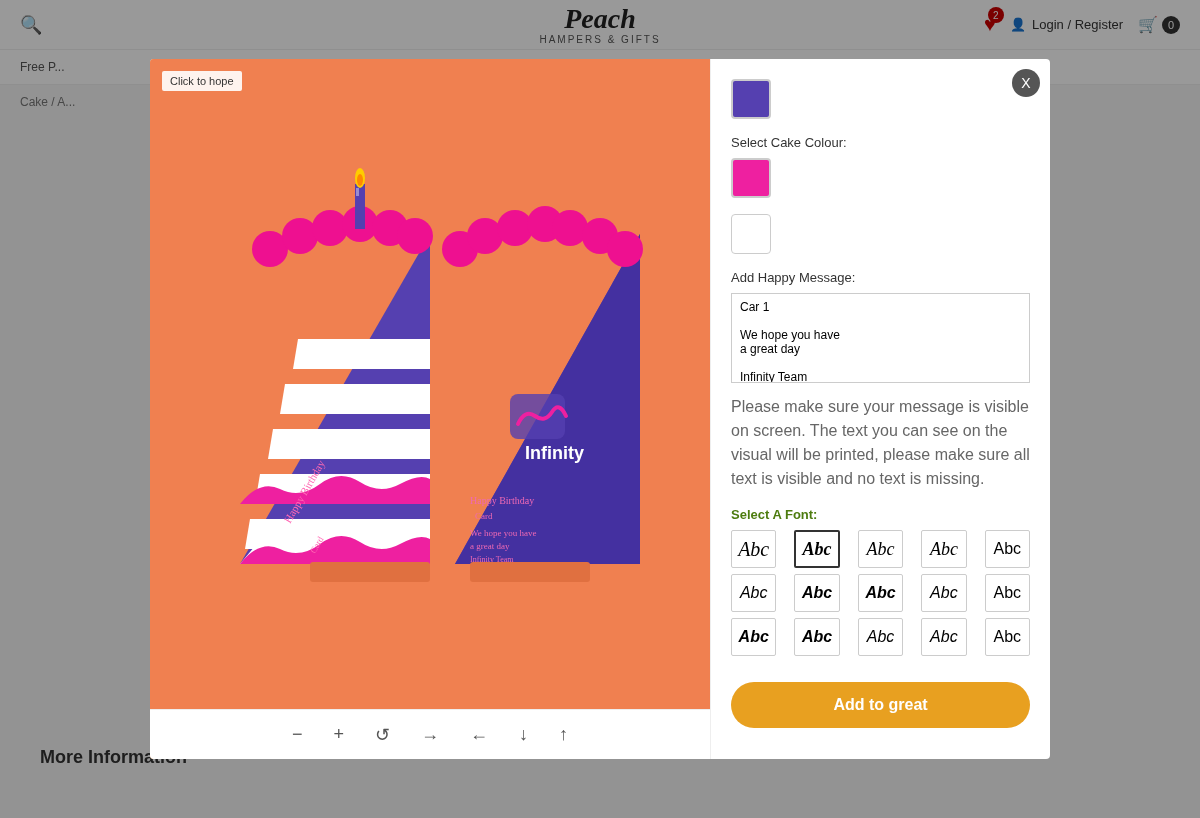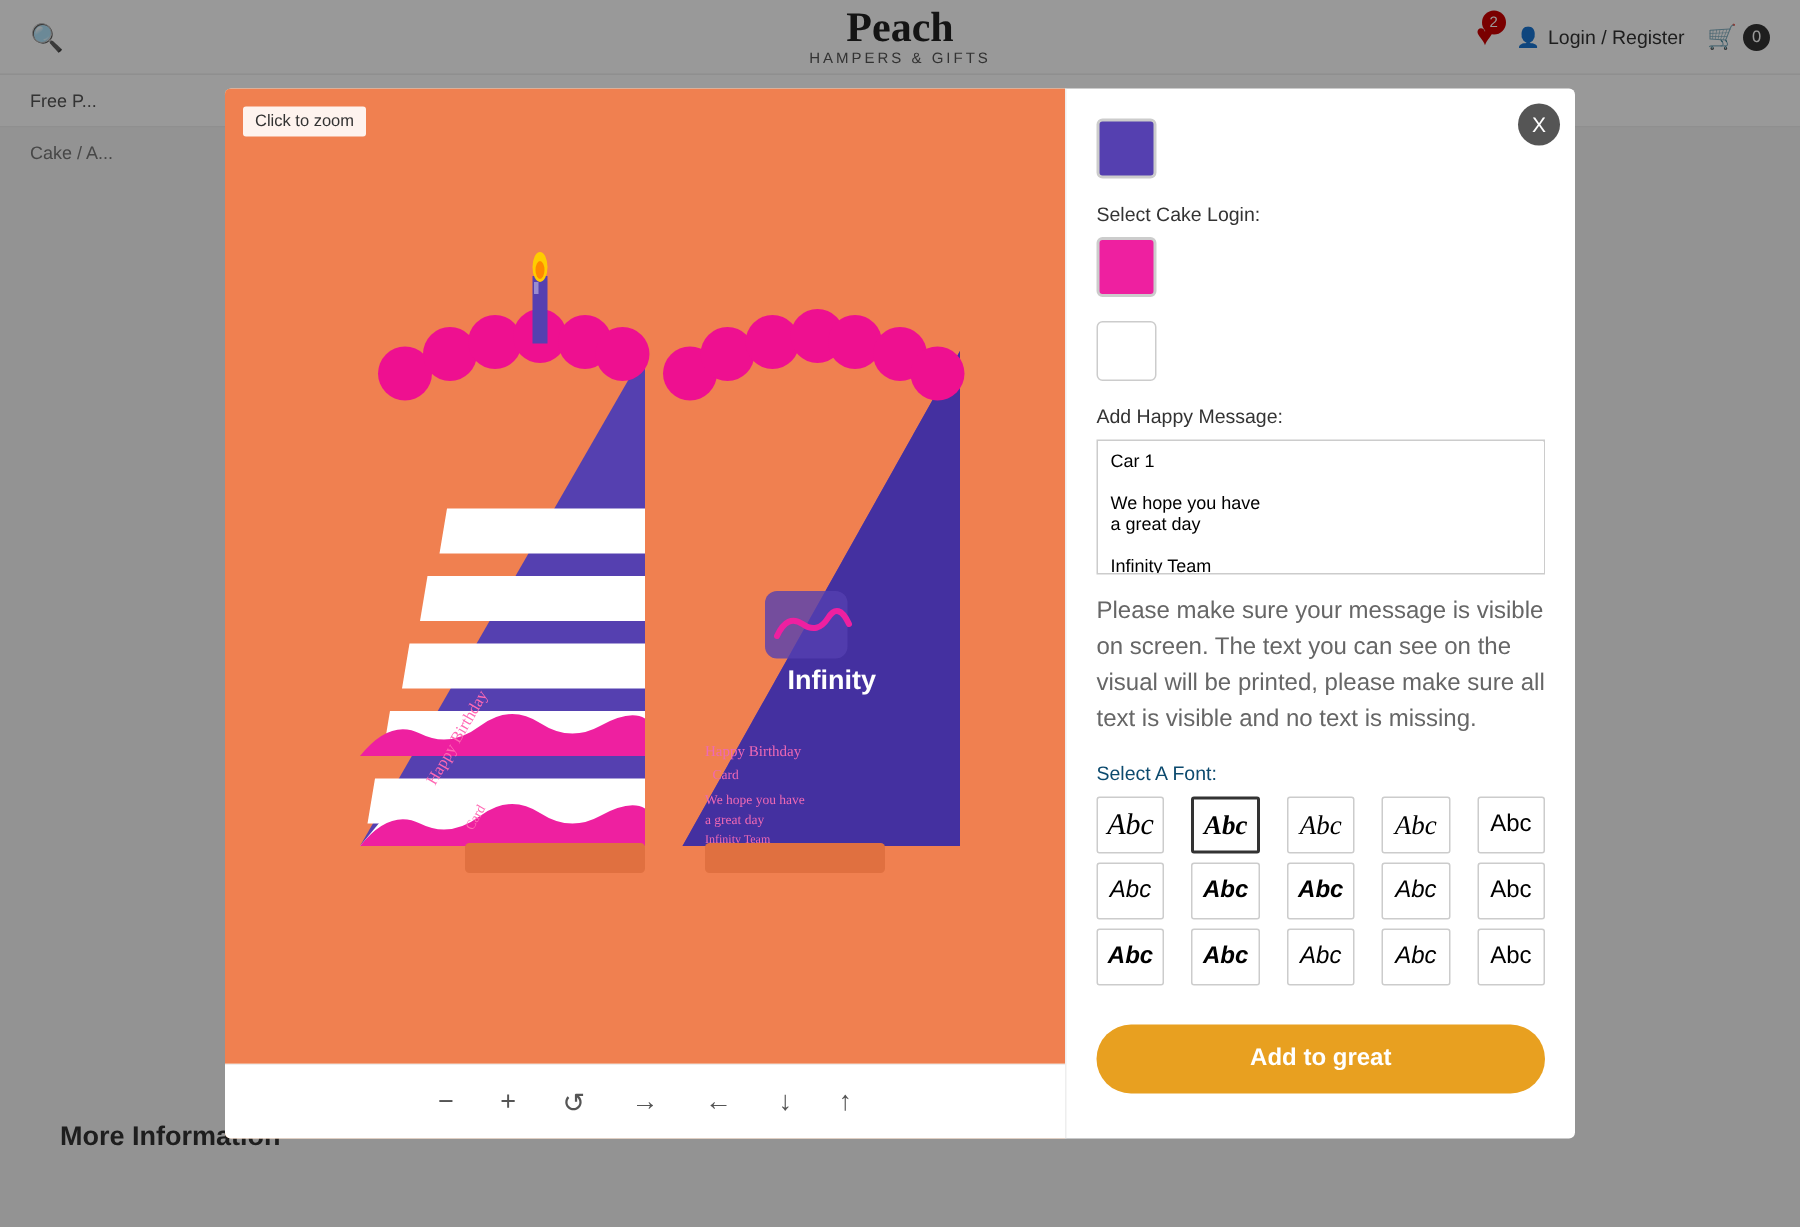--- a/index.html
+++ b/index.html
@@ -28,20 +28,21 @@
       flex-direction: column;
       align-items: center;
       position: absolute;
       left: 50%;
       transform: translateX(-50%);
       top: 5px;
     }
     .header-logo-text {
       font-size: 28px;
       font-weight: bold;
+      font-style: italic;
       color: #222;
       font-family: Georgia, serif;
       line-height: 1;
     }
     .header-logo-sub {
       font-size: 10px;
       letter-spacing: 2px;
       color: #555;
       margin-top: 1px;
     }
@@ -221,23 +222,23 @@
     .message-hint {
       font-size: 16px;
       color: #666;
       line-height: 1.5;
       margin-top: 8px;
     }
 
     .font-section { margin-bottom: 16px; }
     .font-label {
       font-size: 13px;
-      color: #0c4a6e;
+      color: #4d7c0f;
       margin-bottom: 8px;
-      font-weight: 400;
+      font-weight: 700;
     }
 
     .font-grid {
       display: grid;
       grid-template-columns: repeat(5, 1fr);
       gap: 18px;
       margin-bottom: 6px;
     }
 
     .font-option {
@@ -337,21 +338,21 @@
 
 <div class="modal-overlay">
   <div class="modal">
 
     <button class="modal-close">X</button>
 
     <div class="modal-body">
 
       <div class="modal-image-panel">
 
-        <div class="click-to-zoom">Click to zoom</div>
+        <div class="click-to-zoom">Click to hope</div>
 
         <div class="modal-image-container">
 
           <svg width="540" height="560" viewBox="0 0 540 560" xmlns="http://www.w3.org/2000/svg">
 
             <rect width="540" height="560" fill="#f08050"></rect>
 
             <polygon points="80,460 270,130 270,460" fill="#5540b0"></polygon>
 
             <polygon points="80,460 270,460 270,430 105,430" fill="white"></polygon>
@@ -422,21 +423,21 @@
 
       <div class="modal-right-panel">
         
         
         <div class="colour-section">
           <div class="colour-swatch purple"></div>
         </div>
 
         
         <div class="colour-section">
-          <div class="colour-label">Select Cake Login:</div>
+          <div class="colour-label">Select Cake Colour:</div>
           <div class="colour-swatch pink"></div>
         </div>
 
         
         <div class="colour-section">
           <div class="colour-label"></div>
           <div class="colour-swatch white" style="border: 1px solid #ccc;"></div>
         </div>
 
         

